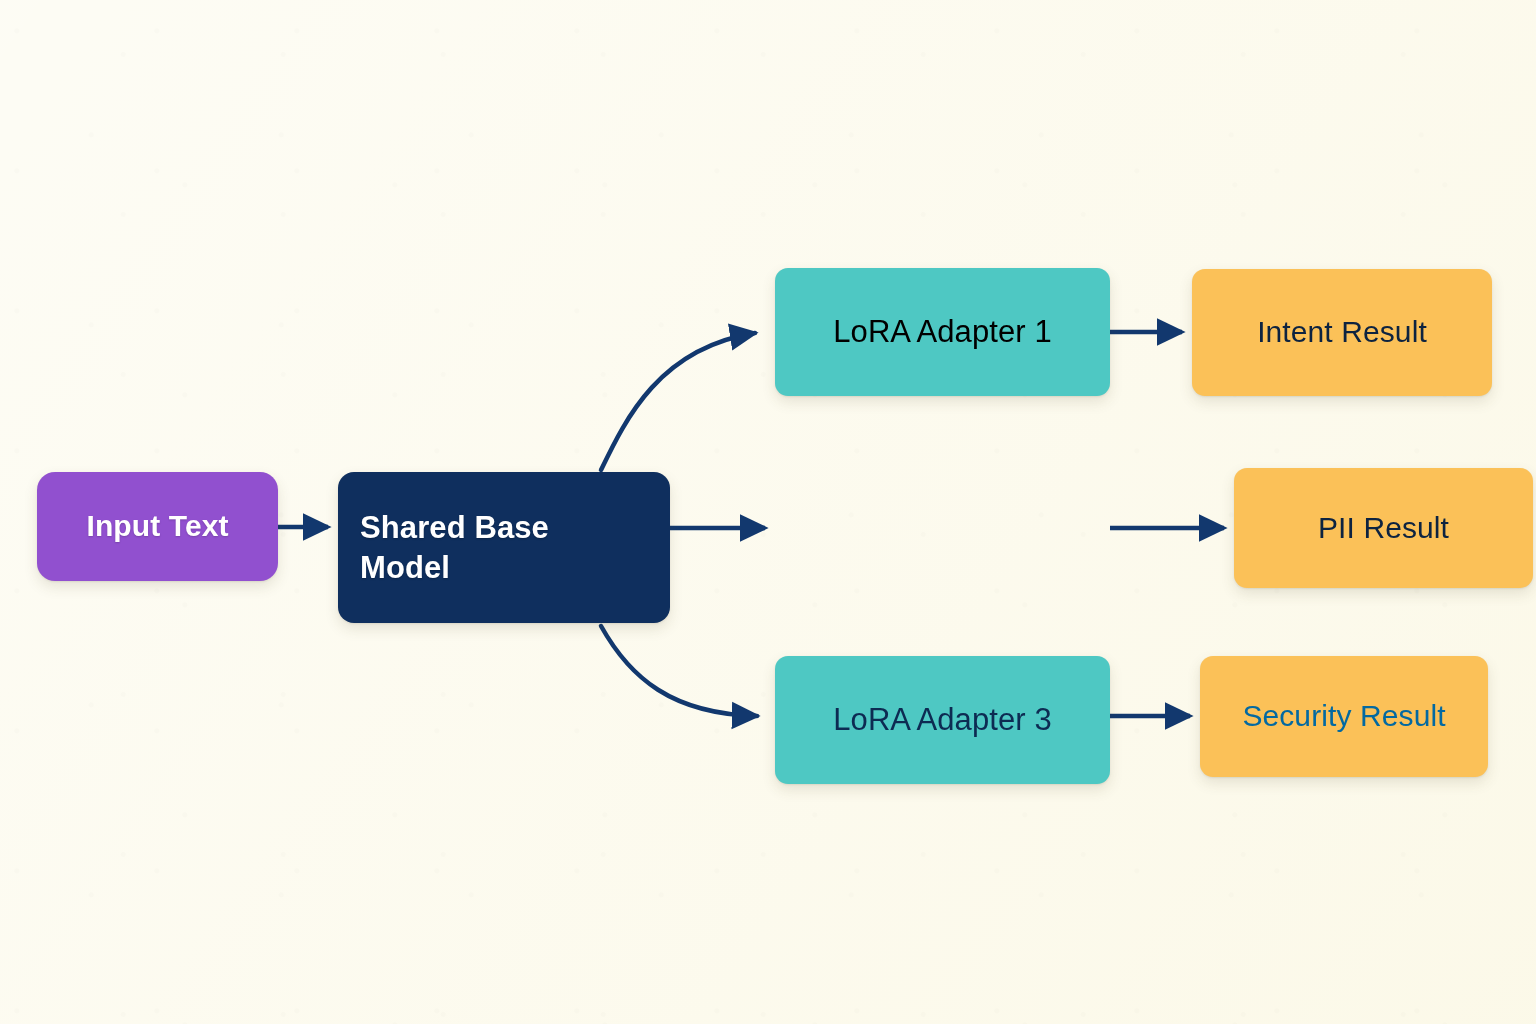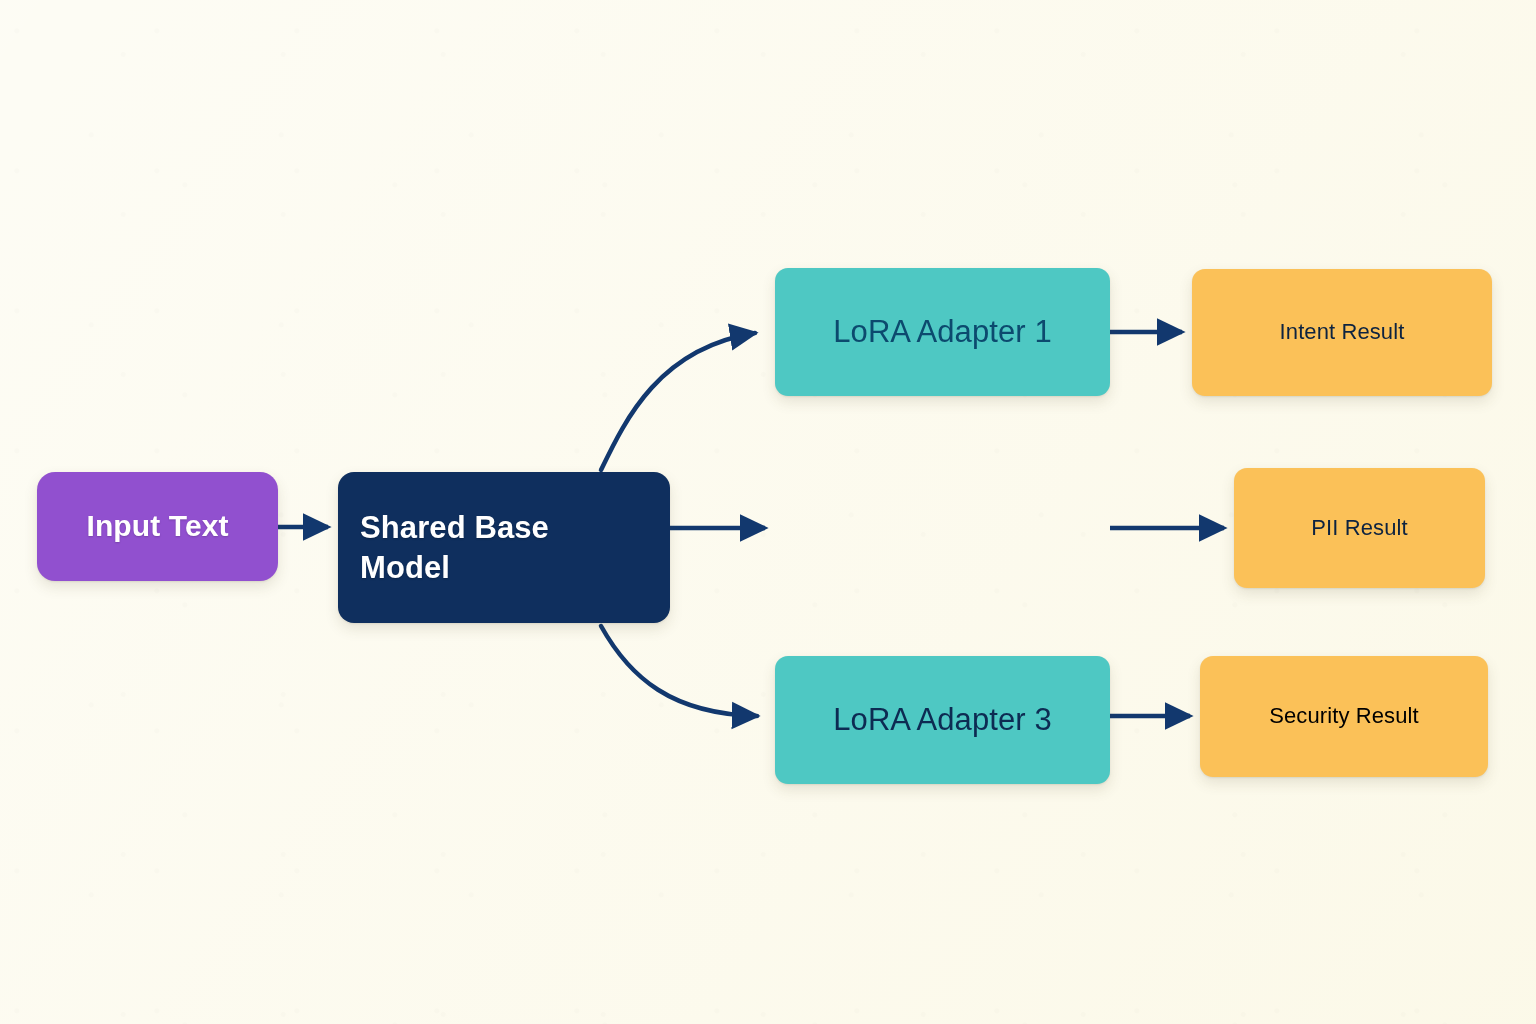--- a/index.html
+++ b/index.html
@@ -86,21 +86,21 @@
     font-size: 31px;
     font-weight: 500;
     text-align: center;
   }
   .node-result {
     background: #fbc158;
     border-radius: 13px;
   }
   .node-result .label {
     color: #0d2340;
-    font-size: 22px;
+    font-size: 30px;
     font-weight: 500;
     text-align: center;
   }
 </style>
 </head>
 <body>
 
 <div id="canvas" style="background: rgb(252, 250, 236);">
 
   <svg class="edges" viewBox="0 0 1536 1024" width="1536" height="1024" xmlns="http://www.w3.org/2000/svg">
@@ -128,33 +128,33 @@
   <div class="node node-input" style="left: 37px; top: 472px; width: 241px; height: 109px; background: rgb(145, 80, 207);">
     <span class="label" style="color: rgb(255, 255, 255);">Input Text</span>
   </div>
 
   <div class="node node-base" style="left: 338px; top: 472px; width: 332px; height: 151px; background: rgb(15, 47, 94); padding-left: 22px;">
     <span class="label" style="color: rgb(255, 255, 255);">Shared Base
 Model</span>
   </div>
 
   <div class="node node-adapter" style="left: 775px; top: 268px; width: 335px; height: 128px; background: rgb(78, 200, 195);">
-    <span class="label" style="color: #0c4a6e;">LoRA Adapter 1</span>
+    <span class="label" style="color: #000000;">LoRA Adapter 1</span>
   </div>
 
 
   <div class="node node-adapter" style="left: 775px; top: 656px; width: 335px; height: 128px; background: rgb(78, 200, 195); align-items: center;">
     <span class="label" style="color: rgb(13, 43, 82);">LoRA Adapter 3</span>
   </div>
 
   <div class="node node-result" style="left: 1192px; top: 269px; width: 300px; height: 127px; background: rgb(251, 193, 88);">
     <span class="label" style="color: rgb(13, 35, 64);">Intent Result</span>
   </div>
 
-  <div class="node node-result" style="left: 1234px; top: 468px; width: 251px; height: 120px; background: rgb(251, 193, 88);">
+  <div class="node node-result" style="left: 1234px; top: 468px; width: 299px; height: 120px; background: rgb(251, 193, 88);">
     <span class="label" style="color: rgb(13, 35, 64);">PII Result</span>
   </div>
 
   <div class="node node-result" style="left: 1200px; top: 656px; width: 288px; height: 121px; background: rgb(251, 193, 88);">
-    <span class="label" style="color: #000000;">Security Result</span>
+    <span class="label" style="color: #0369a1;">Security Result</span>
   </div>
 
 </div>
 
 </body></html>

